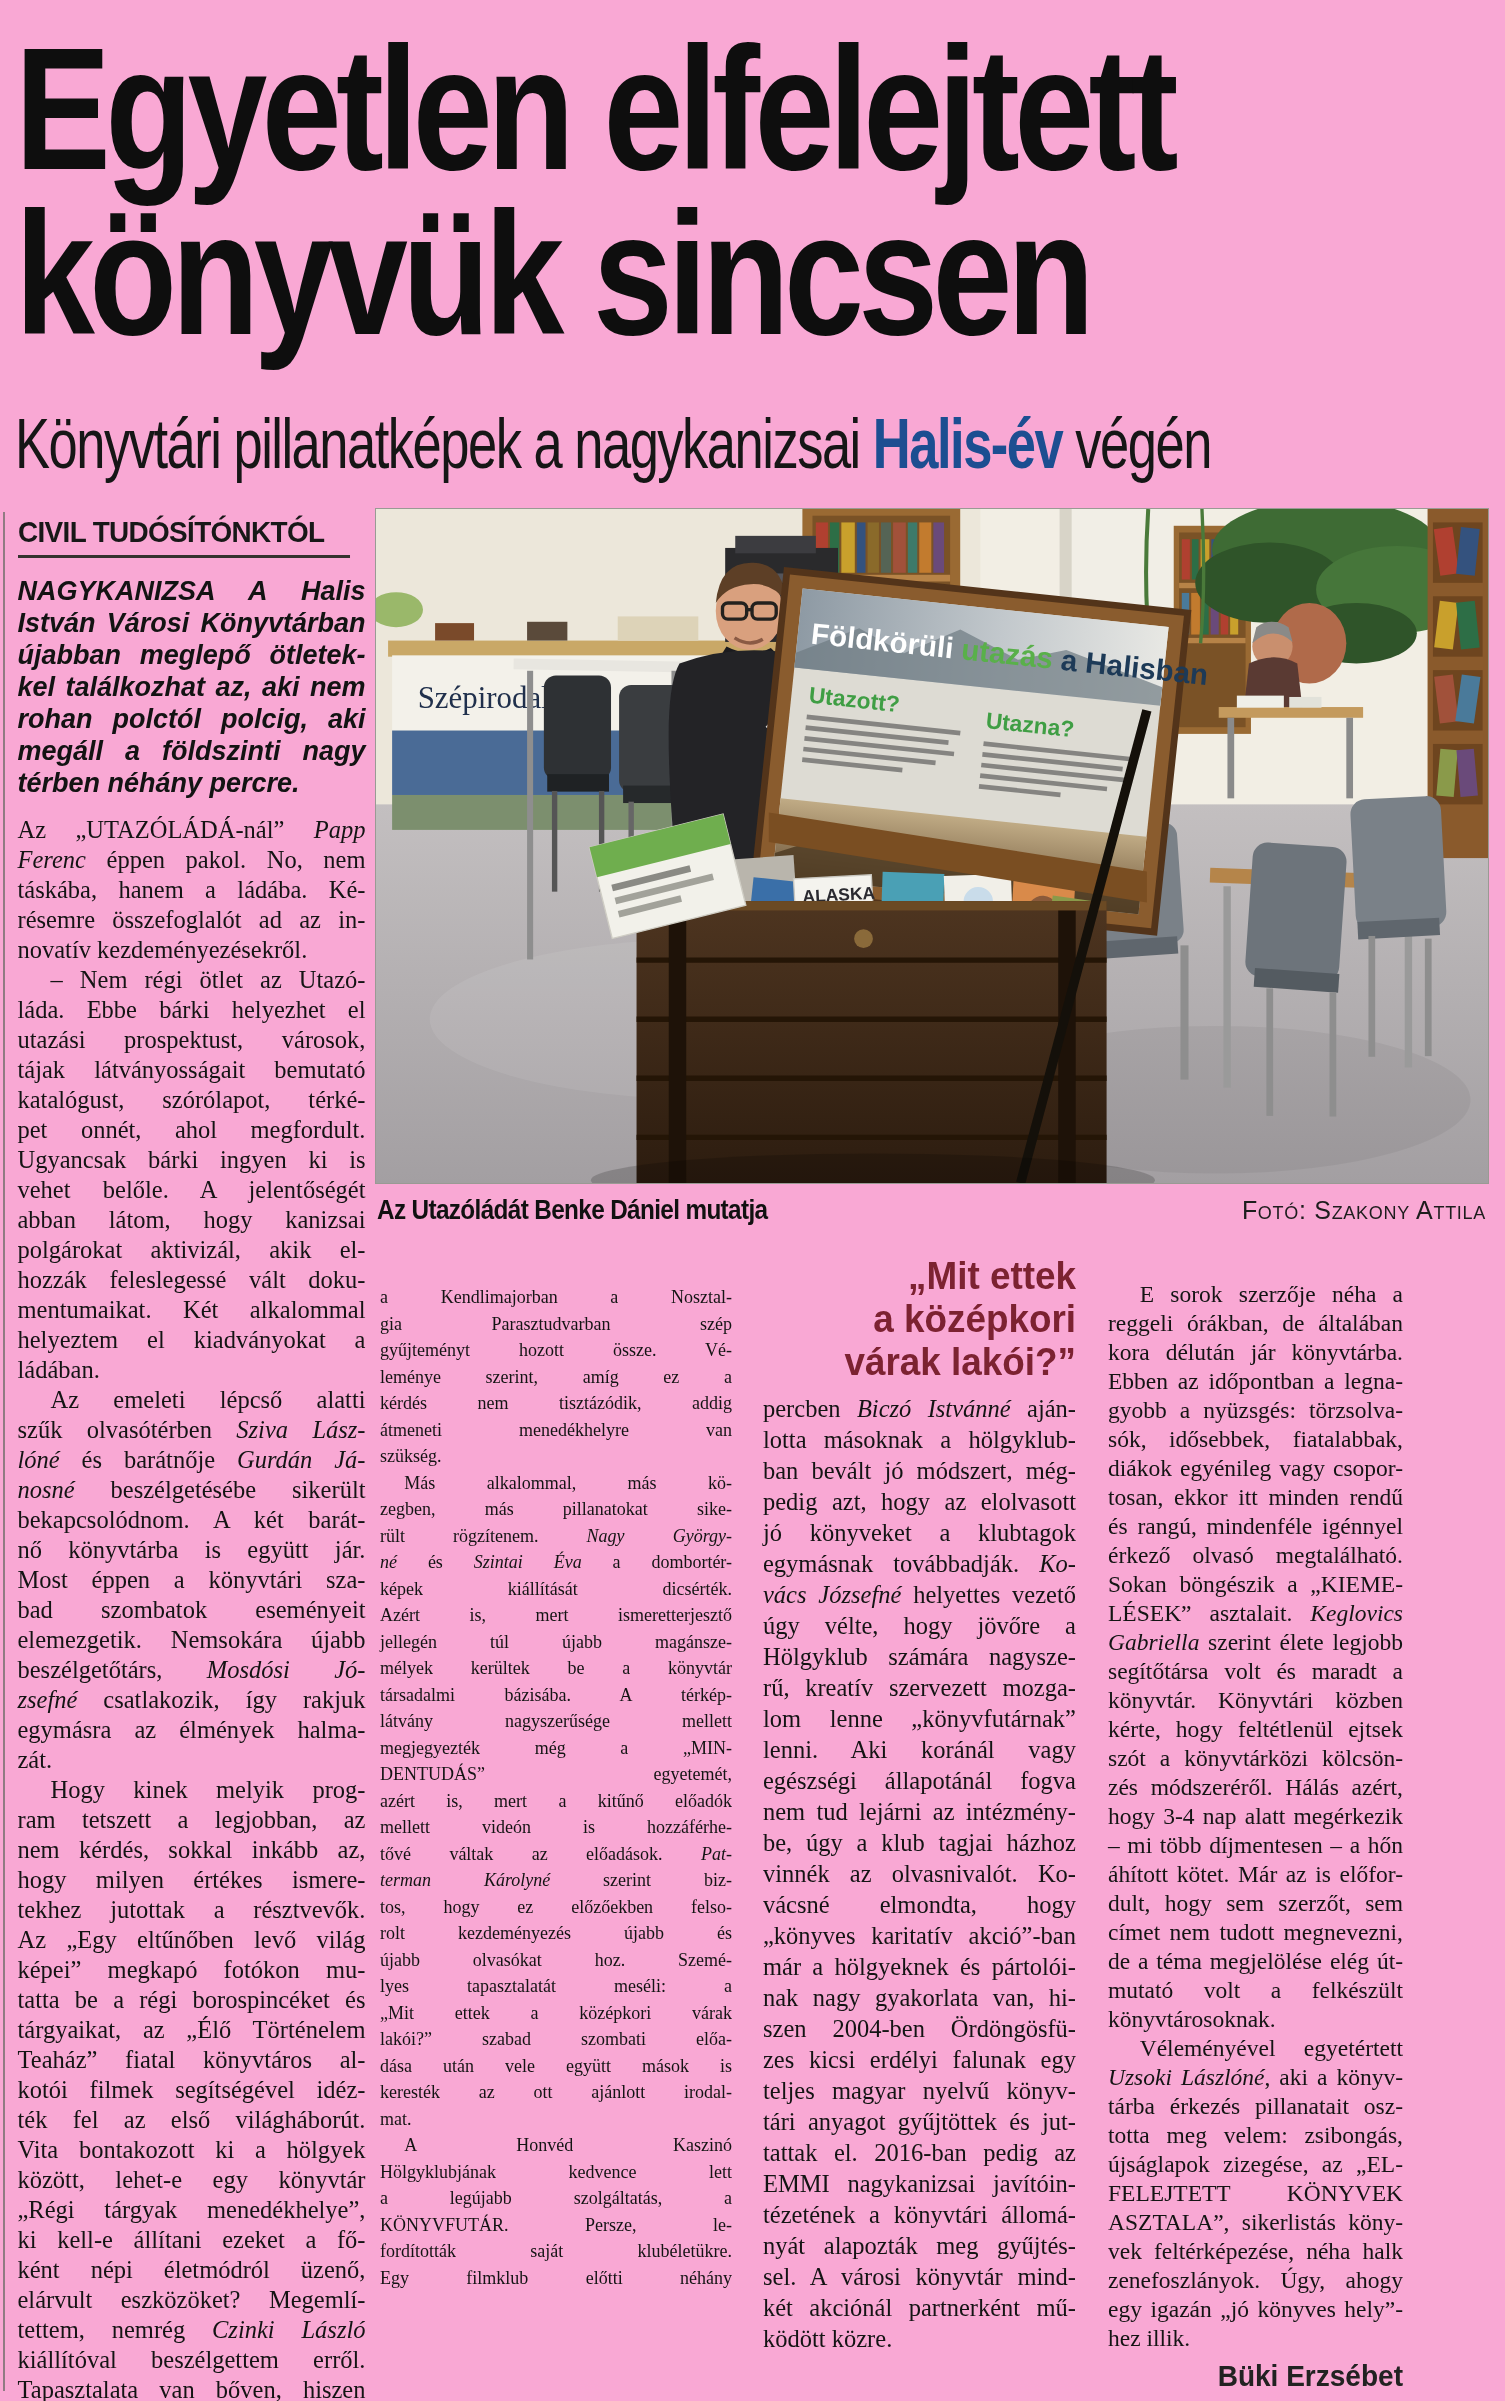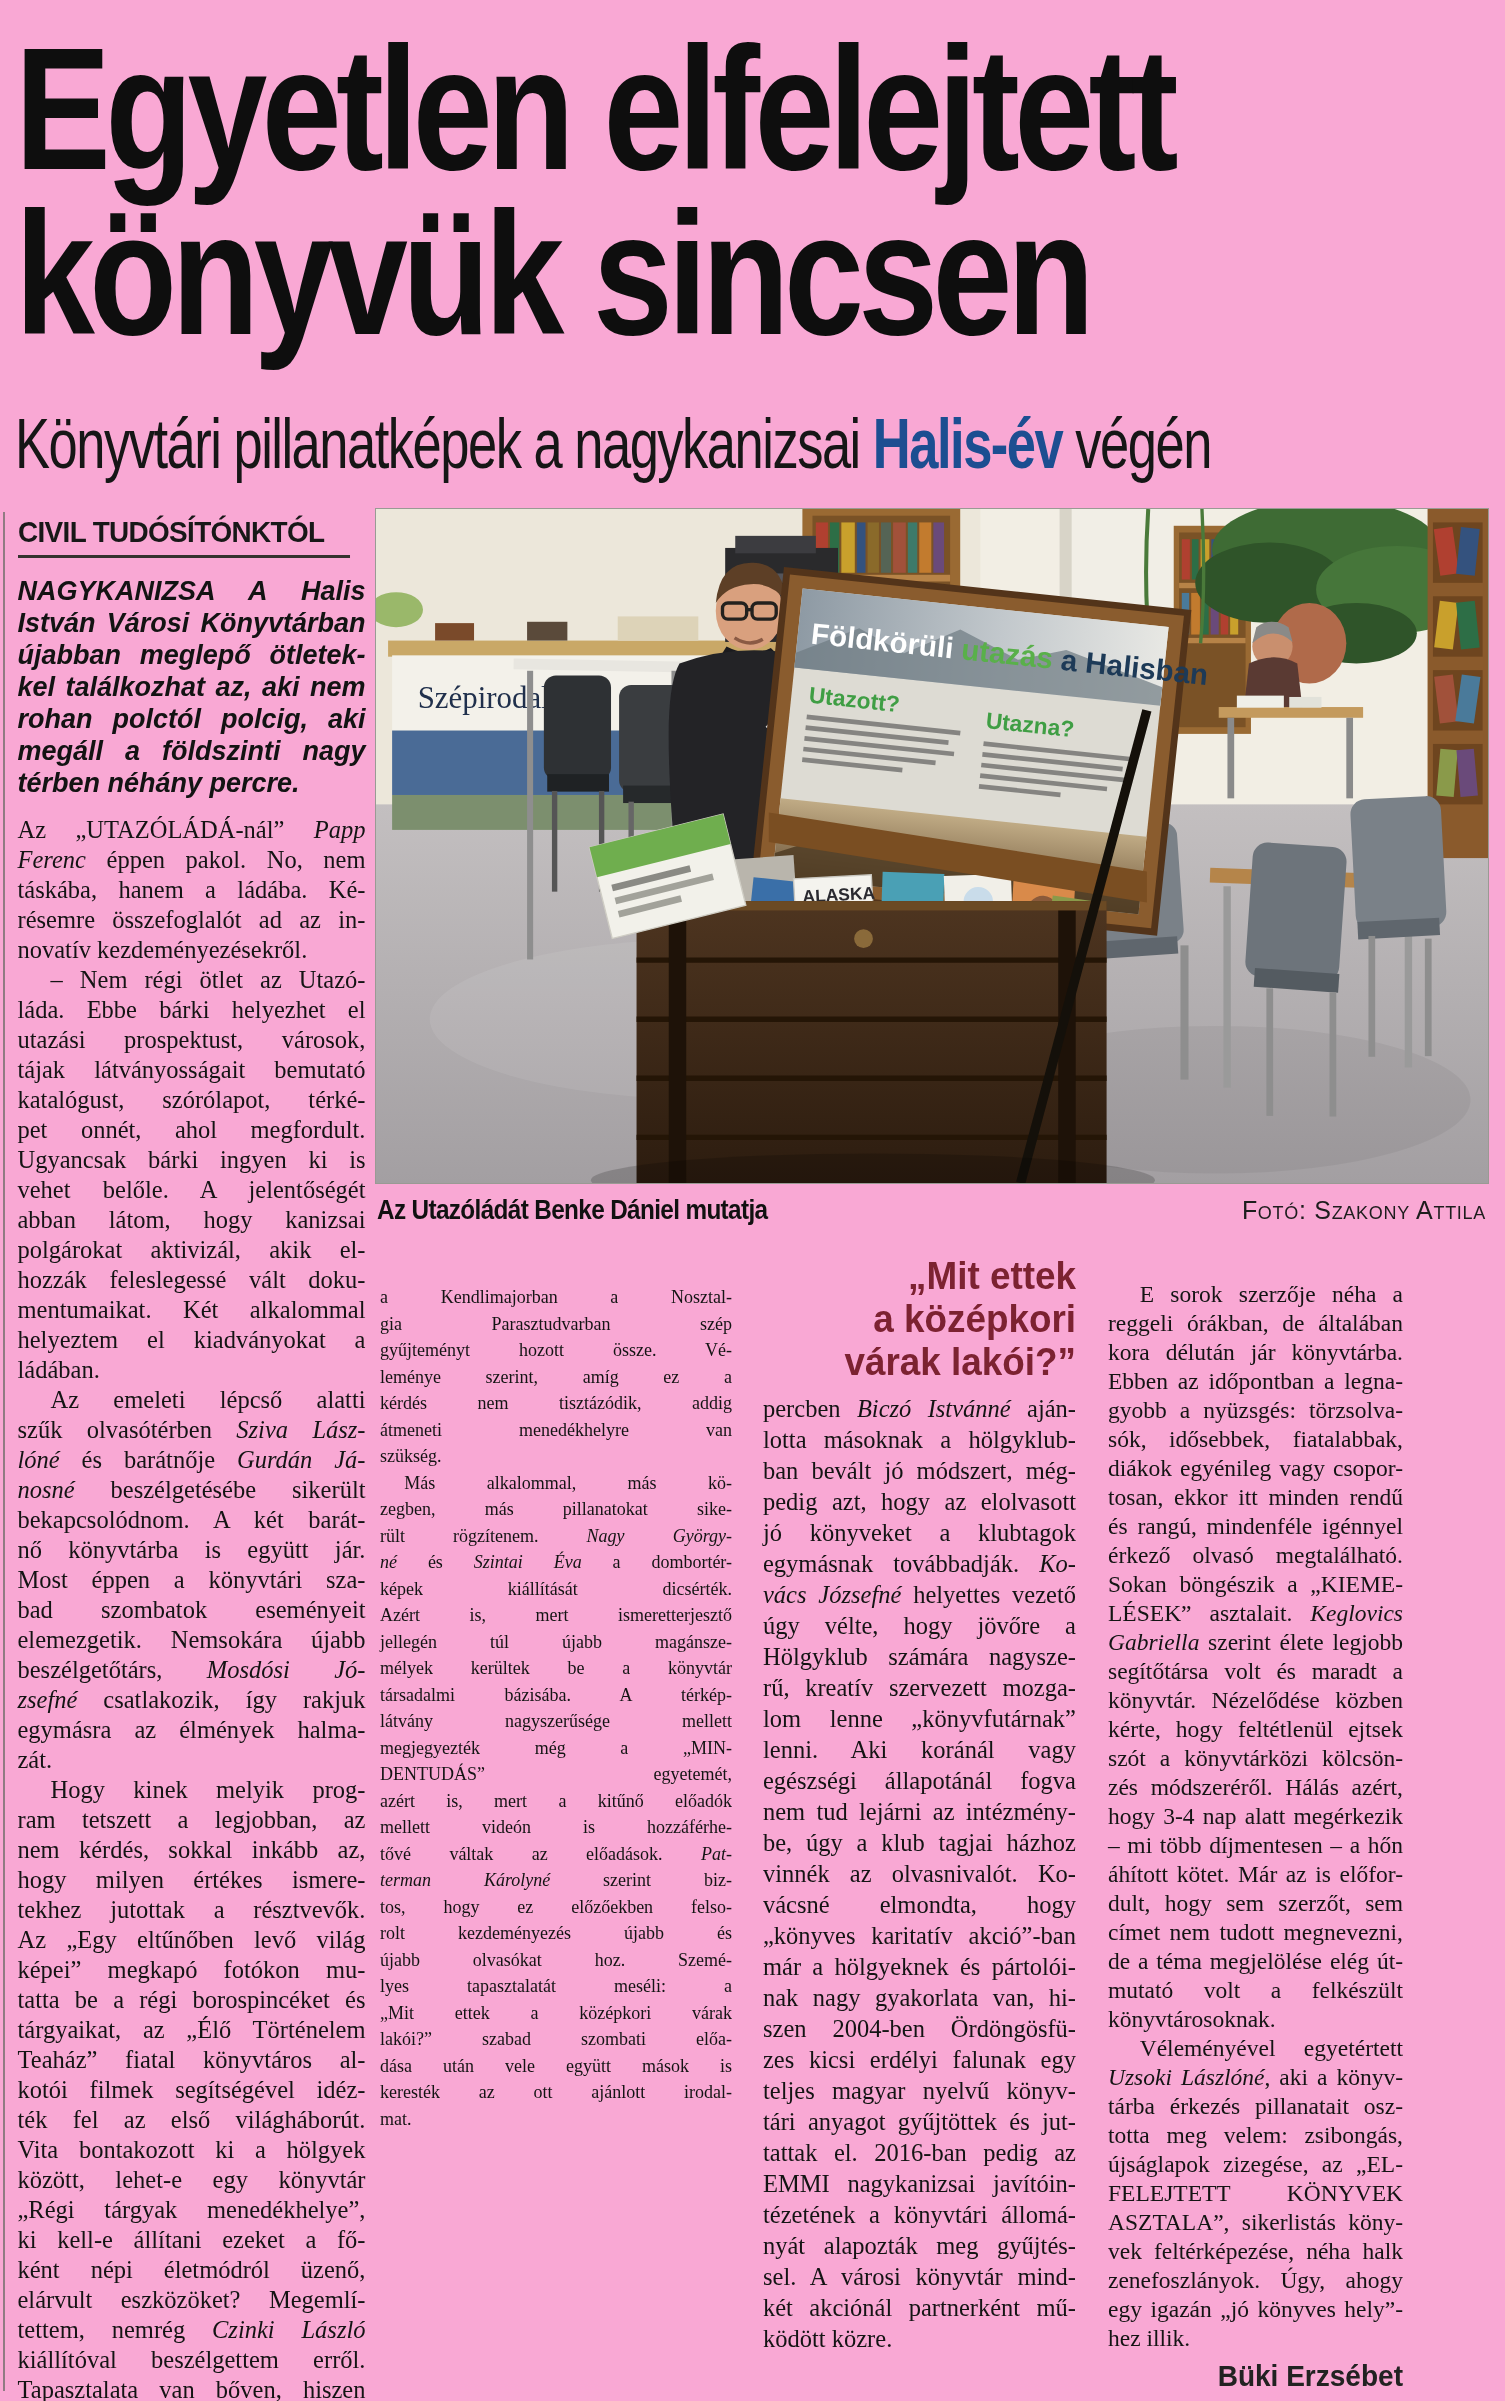--- a/index.html
+++ b/index.html
@@ -450,20 +450,28 @@
         <div class="tl">tos, hogy ez előzőekben felso-</div>
         <div class="tl">rolt kezdeményezés újabb és</div>
         <div class="tl">újabb olvasókat hoz. Szemé-</div>
         <div class="tl">lyes tapasztalatát meséli: a</div>
         <div class="tl">„Mit ettek a középkori várak</div>
         <div class="tl">lakói?” szabad szombati előa-</div>
         <div class="tl">dása után vele együtt mások is</div>
         <div class="tl">keresték az ott ajánlott irodal-</div>
         <div class="tl fin">mat.</div>
       </div>
+      <div class="blk para">
+        <div class="tl ind">A Honvéd Kaszinó</div>
+        <div class="tl">Hölgyklubjának kedvence lett</div>
+        <div class="tl">a legújabb szolgáltatás, a</div>
+        <div class="tl">KÖNYVFUTÁR. Persze, le-</div>
+        <div class="tl">fordították saját klubéletükre.</div>
+        <div class="tl">Egy filmklub előtti néhány</div>
+      </div>
     </div>
   <div class="col" id="col-3">
       <div class="blk pullquote">
         <div class="tl">„Mit ettek</div>
         <div class="tl">a középkori</div>
         <div class="tl fin">várak lakói?”</div>
       </div>
       <div class="blk para">
         <div class="tl">percben <i>Biczó Istvánné</i> aján-</div>
         <div class="tl">lotta másoknak a hölgyklub-</div>
@@ -507,21 +515,21 @@
         <div class="tl">gyobb a nyüzsgés: törzsolva-</div>
         <div class="tl">sók, idősebbek, fiatalabbak,</div>
         <div class="tl">diákok egyénileg vagy csopor-</div>
         <div class="tl">tosan, ekkor itt minden rendű</div>
         <div class="tl">és rangú, mindenféle igénnyel</div>
         <div class="tl">érkező olvasó megtalálható.</div>
         <div class="tl">Sokan böngészik a „KIEME-</div>
         <div class="tl">LÉSEK” asztalait. <i>Keglovics</i></div>
         <div class="tl"><i>Gabriella</i> szerint élete legjobb</div>
         <div class="tl">segítőtársa volt és maradt a</div>
-        <div class="tl">könyvtár. Nézelődése közben</div>
+        <div class="tl">könyvtár. Könyvtári közben</div>
         <div class="tl">kérte, hogy feltétlenül ejtsek</div>
         <div class="tl">szót a könyvtárközi kölcsön-</div>
         <div class="tl">zés módszeréről. Hálás azért,</div>
         <div class="tl">hogy 3-4 nap alatt megérkezik</div>
         <div class="tl">– mi több díjmentesen – a hőn</div>
         <div class="tl">áhított kötet. Már az is előfor-</div>
         <div class="tl">dult, hogy sem szerzőt, sem</div>
         <div class="tl">címet nem tudott megnevezni,</div>
         <div class="tl">de a téma megjelölése elég út-</div>
         <div class="tl">mutató volt a felkészült</div>

